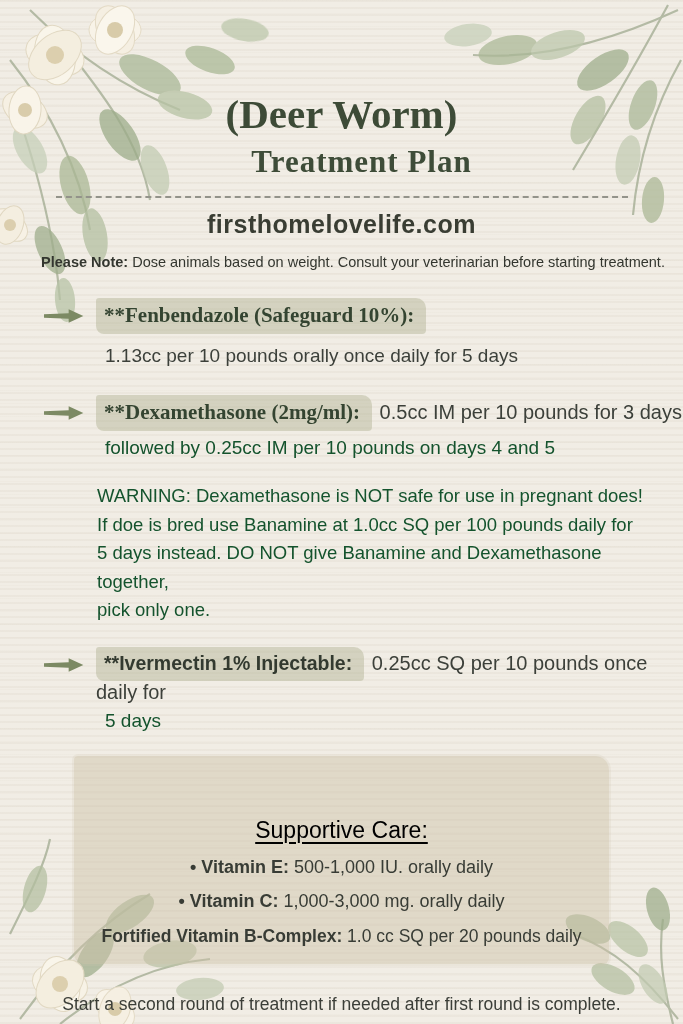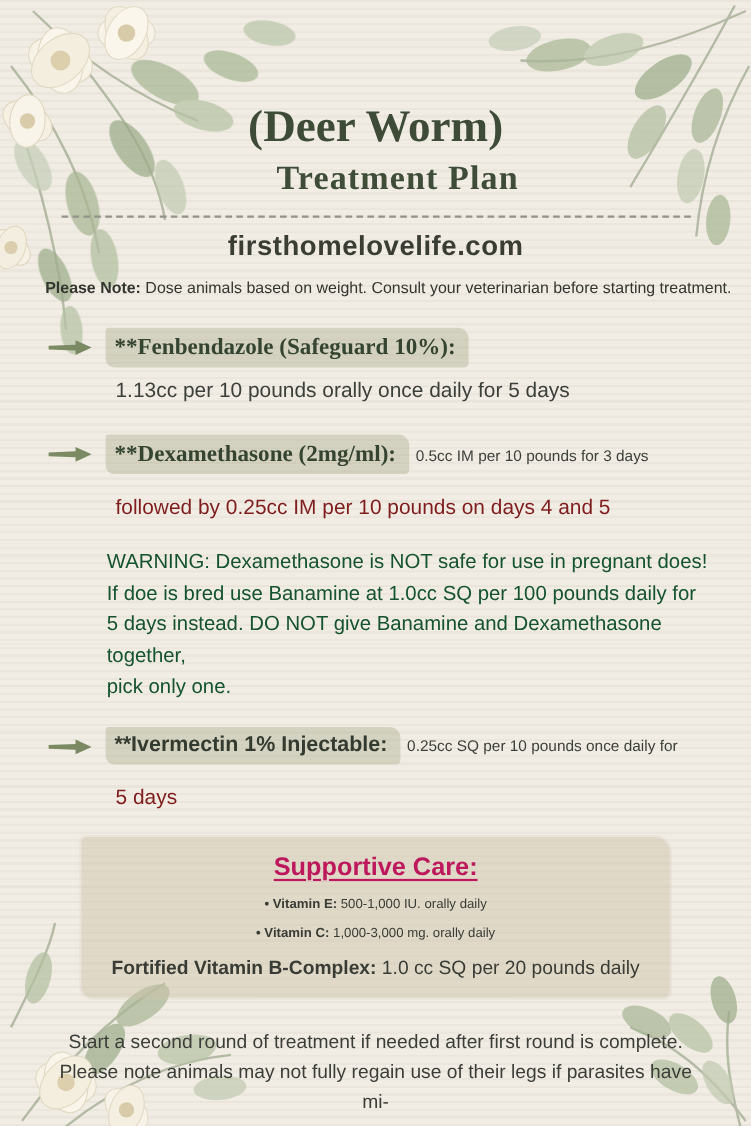--- a/index.html
+++ b/index.html
@@ -28,29 +28,29 @@
   .site{font-size:25px;font-weight:bold;color:#393d33;text-align:center;margin-top:12px;letter-spacing:0.5px;}
   .note{font-size:14.5px;color:#33362f;text-align:center;margin-top:15px;}
   .note b{font-weight:bold;padding-left:23px;}
 
   .t-row{display:flex;align-items:flex-start;margin:28px 0 0 44px;text-align:left;}
   .t-row .arrow{flex:none;width:40px;height:22px;margin-top:7px;margin-right:12px;}
   .t-body{flex:1;min-width:0;}
   .hl{display:inline-block;background:rgba(171,175,141,0.42);padding:5px 12px 6px 8px;border-radius:3px 10px 4px 8px;}
   .h-serif{font-family:"Liberation Serif", serif;font-weight:bold;font-size:21px;color:#344431;}
   .h-sans{font-weight:bold;font-size:19.5px;color:#333a30;}
-  .t-inline{font-size:14px;color:#3c403a;margin-left:2px;}
+  .t-inline{font-size:20px;color:#3c403a;margin-left:2px;}
   .t-detail{font-size:19px;color:#3c403a;margin-top:11px;padding-left:9px;}
-  .t-cont{font-size:19px;color:#7f1d1d;margin-top:20px;padding-left:9px;}
+  .t-cont{font-size:19px;color:#14532d;margin-top:6px;padding-left:9px;}
 
   .warning{margin:23px 0 0 97px;width:552px;text-align:left;color:#14532d;font-size:18.5px;line-height:1.54;}
 
   .care-box{width:535px;margin:24px auto 0;background:rgba(205,194,170,0.48);border-radius:4px 14px 6px 10px;padding:13px 0 17px;box-shadow:0 0 0 2px rgba(205,194,170,0.18);}
-  .care-title{font-size:23px;font-weight:bold;color:#be185d;text-align:center;text-decoration:underline;text-underline-offset:4px;text-decoration-thickness:2px;}
-  .care-item{font-size:12px;color:#383c35;text-align:center;margin-top:13px;}
+  .care-title{font-size:23px;font-weight:normal;color:#000000;text-align:center;text-decoration:underline;text-underline-offset:4px;text-decoration-thickness:2px;margin-top:48px;}
+  .care-item{font-size:18px;color:#383c35;text-align:center;margin-top:13px;}
   .care-item b{font-weight:bold;}
   .care-item.bcomplex{font-size:17.5px;margin-top:14px;}
 
   .closing{margin:27px auto 0;width:600px;text-align:center;font-size:17.5px;line-height:1.55;color:#3b3e38;}
 </style>
 </head>
 <body>
 
 <svg class="corner tl" width="320" height="330" viewBox="0 0 320 330">
   <g stroke="#8d9a7c" stroke-width="2.2" fill="none" opacity="0.6">

